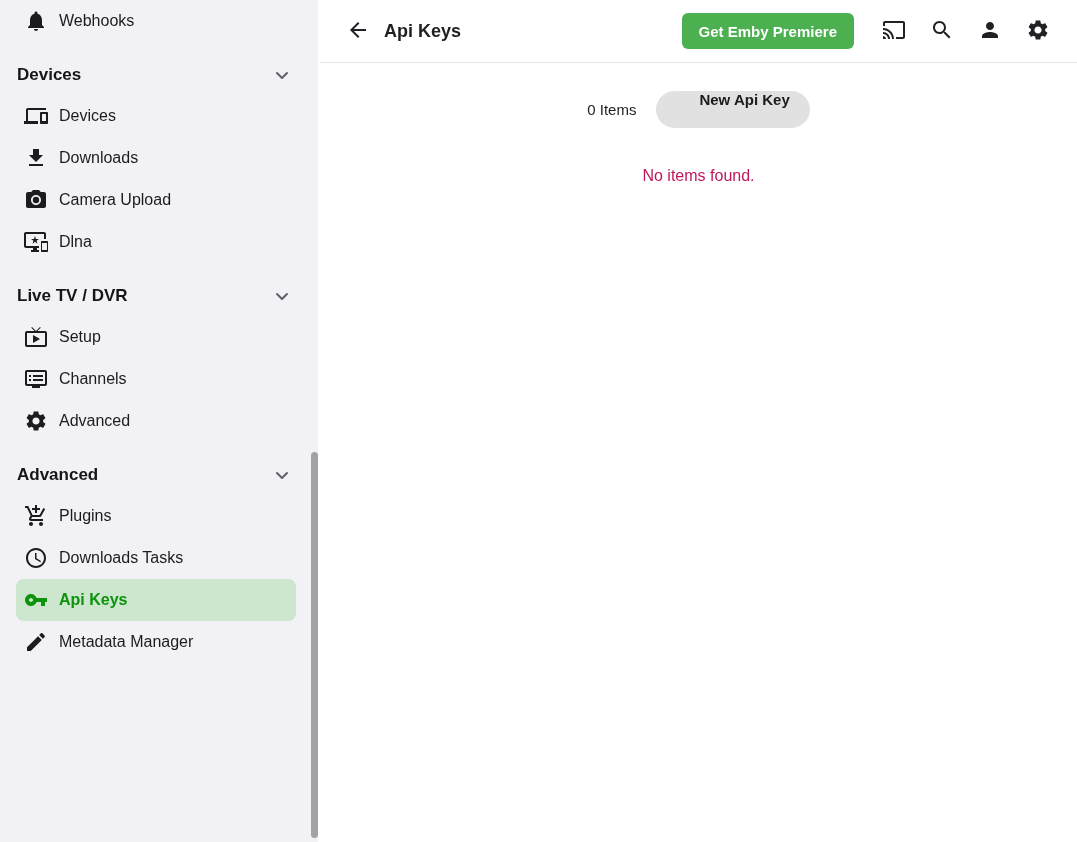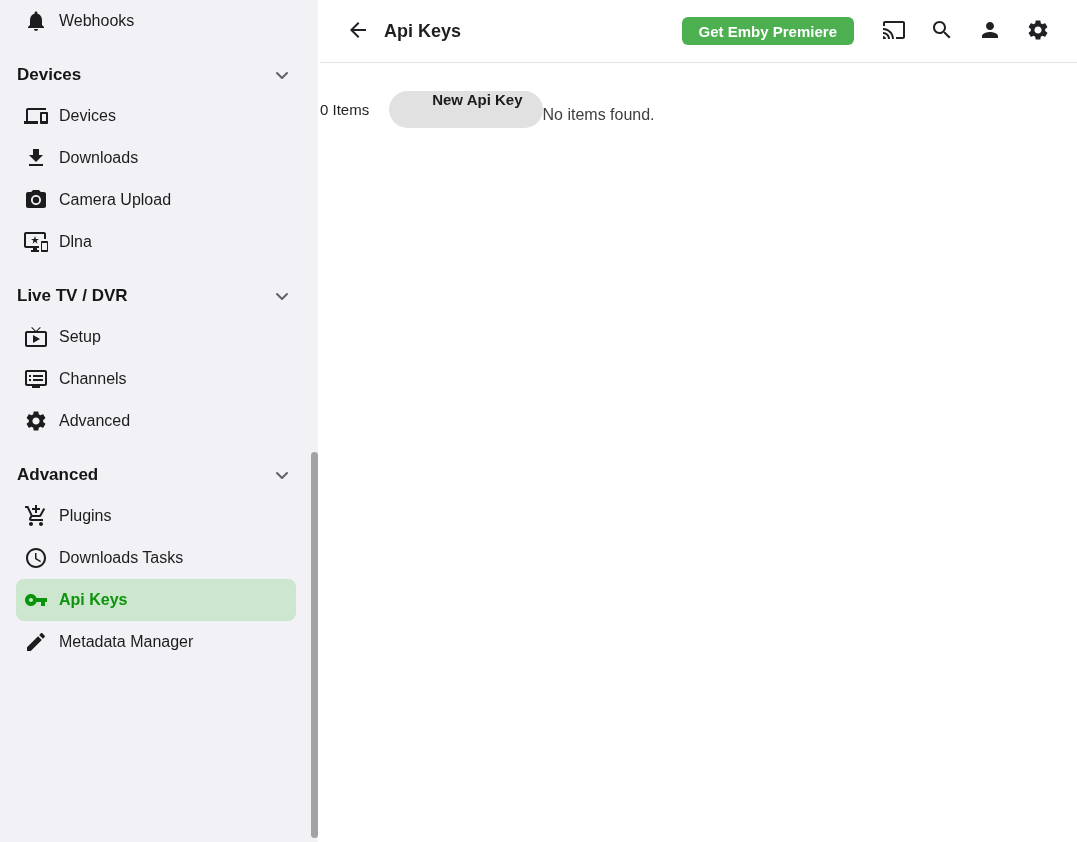--- a/index.html
+++ b/index.html
@@ -52,37 +52,37 @@
   }
   .icon-btn {
     background: none; border: none; padding: 0; margin: 0; cursor: pointer;
     width: 24px; height: 24px; display: flex; align-items: center; justify-content: center;
     color: #202124;
   }
   .page-title { font-size: 18px; font-weight: 700; color: #1f1f1f; margin: 0 0 0 14px; flex: 1; }
   .topbar-right { display: flex; align-items: center; gap: 24px; }
   .premiere-btn {
     background: var(--premiere-green, #4caf50); color: #ffffff; border: none;
-    height: 28px; border-radius: 6px; padding: 0 17px;
+    height: 36px; border-radius: 6px; padding: 0 17px;
     font-family: inherit; font-size: 15px; font-weight: 700; cursor: pointer;
     margin-right: 4px; white-space: nowrap;
   }
 
-  .content { display: flex; flex-direction: row; align-items: center; }
+  .content { display: flex; flex-direction: column; align-items: center; }
   .toolbar { margin-top: 28px; display: flex; align-items: center; gap: 20px; }
   .items-count { font-size: 15px; color: #1e1e1e; }
   .new-key-btn {
     height: 37px; border: none; border-radius: 19px;
     background: var(--pill-bg, #e1e1e1); color: #1b1b1b;
     display: flex; align-items: flex-start; gap: 9px; padding: 0 20px 0 15px;
     font-family: inherit; font-size: 15px; font-weight: 600; cursor: pointer; white-space: nowrap;
   }
   .new-key-btn .plus { width: 19px; height: 19px; display: flex; }
   .new-key-btn .plus svg { width: 19px; height: 19px; }
-  .empty-msg { margin: 39px 0 0; font-size: 16px; color: #404040; }
+  .empty-msg { margin: 39px 0 0; font-size: 16px; color: #be185d; }
 </style>
 </head>
 <body>
 
 <div class="app">
 
   <aside class="sidebar">
     <nav class="nav" id="sidebar-nav">
         <div class="srow">
           <span class="sicon">

